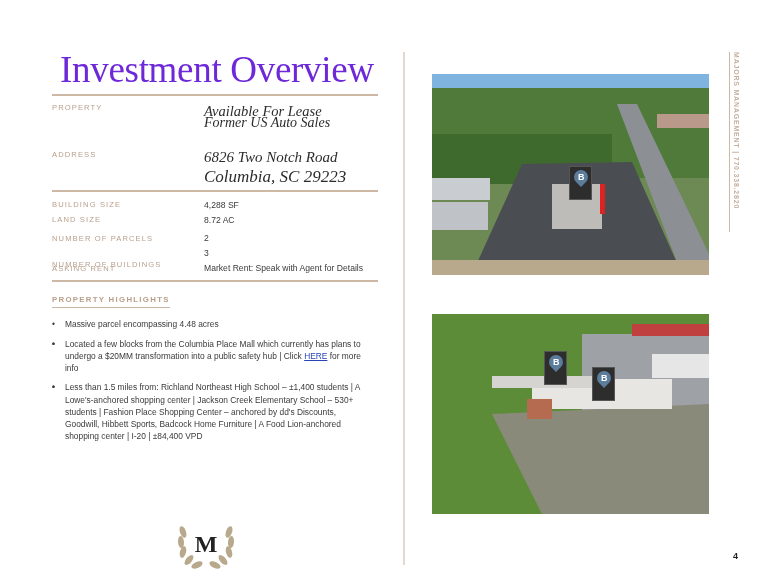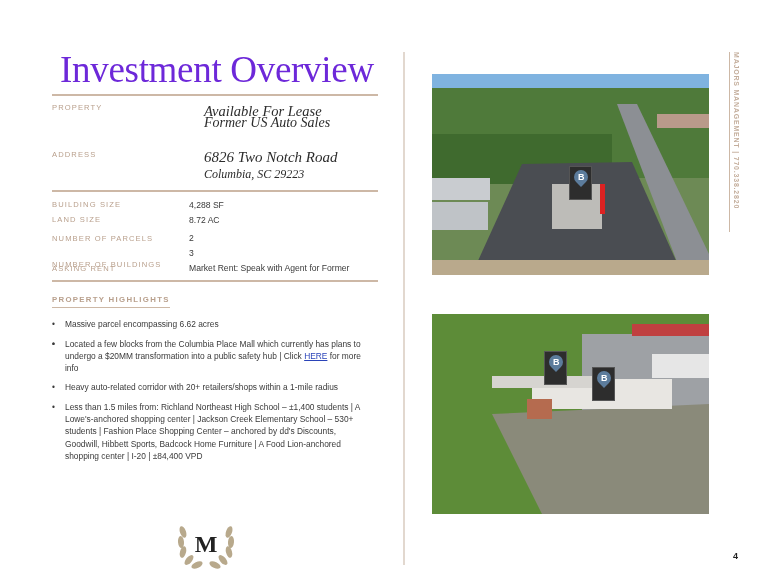--- a/index.html
+++ b/index.html
@@ -17,21 +17,21 @@
     }
     .label {
       position: absolute; left: 52px; font-size: 7.6px; font-weight: normal;
       color: #b9a08d; letter-spacing: 1.1px; text-transform: uppercase;
     }
     .serif-val {
       position: absolute; left: 204px; font-family: Liberation Serif, serif; font-style: italic;
       color: #2c2c2c;
     }
     .val {
-      position: absolute; left: 189px; font-size: 8.6px; color: #3a3a3a;
+      position: absolute; left: 204px; font-size: 8.6px; color: #3a3a3a;
     }
     .hl-heading {
       position: absolute; left: 52px; top: 295px; font-size: 7.8px; font-weight: bold;
       color: #b9a08d; letter-spacing: 1.3px; padding-bottom: 3px; border-bottom: 1.5px solid #cdb8a6; text-align: center;
     }
     .bullets { position: absolute; left: 52px; top: 318px; width: 320px; margin: 0; padding: 0; list-style: none; }
     .bullets li {
       position: relative; padding-left: 13px; font-size: 8.4px; line-height: 12.2px; color: #3a3a3a; margin-bottom: 7.3px;
     }
     .bullets li .dot { position: absolute; left: 0; top: 0; }
@@ -62,44 +62,44 @@
 
 <h1 class="title">Investment Overview</h1>
 <div class="rule" style="top:94px"></div>
 
 <div class="label" style="top:103px">PROPERTY</div>
 <div class="serif-val" style="top:103px;font-size:14.5px">Available For Lease</div>
 <div class="serif-val" style="top:115px;font-size:14px">Former US Auto Sales</div>
 
 <div class="label" style="top:150px">ADDRESS</div>
 <div class="serif-val" style="top:149px;font-size:15px">6826 Two Notch Road</div>
-<div class="serif-val" style="top:167px;font-size:12px">Columbia, SC 29223</div>
+<div class="serif-val" style="top:167px;font-size:17px">Columbia, SC 29223</div>
 
 <div class="rule" style="top:190px"></div>
 
 <div class="label" style="top:200px">BUILDING SIZE</div>
 <div class="val" style="top:200px">4,288 SF</div>
 <div class="label" style="top:215px">LAND SIZE</div>
 <div class="val" style="top:215px">8.72 AC</div>
 <div class="label" style="top:234px">NUMBER OF PARCELS</div>
 <div class="val" style="top:233px">2</div>
 <div class="label" style="top:260px">NUMBER OF BUILDINGS</div>
 <div class="val" style="top:248px">3</div>
 <div class="label" style="top:264px">ASKING RENT</div>
-<div class="val" style="top:263px">Market Rent: Speak with Agent for Former</div>
+<div class="val" style="top:263px">Market Rent: Speak with Agent for Details</div>
 
 <div class="rule" style="top:280px"></div>
 
 <div class="hl-heading">PROPERTY HIGHLIGHTS</div>
 
 <ul class="bullets">
-  <li><span class="dot">•</span><span>Massive parcel encompassing 6.62 acres</span></li>
+  <li><span class="dot">•</span><span>Massive parcel encompassing 4.48 acres</span></li>
   <li><span class="dot">•</span></li>
   <li><span class="dot">•</span><span>Located a few blocks from the Columbia Place Mall which currently has plans to undergo a $20MM transformation into a public safety hub | Click </span><a class="link">HERE</a><span> for more info</span></li>
-  <li><span class="dot">•</span><span>Heavy auto-related corridor with 20+ retailers/shops within a 1-mile radius</span></li>
+  <li><span class="dot">•</span></li>
   <li><span class="dot">•</span><span>Less than 1.5 miles from: Richland Northeast High School – ±1,400 students | A Lowe's-anchored shopping center | Jackson Creek Elementary School – 530+ students | Fashion Place Shopping Center – anchored by dd's Discounts, Goodwill, Hibbett Sports, Badcock Home Furniture | A Food Lion-anchored shopping center | I-20 | ±84,400 VPD</span></li>
 </ul>
 
 <svg class="logo" viewBox="0 0 62 58">
   <g fill="#b8a98c">
     <ellipse cx="8" cy="18" rx="3" ry="6" transform="rotate(-20 8 18)"></ellipse>
     <ellipse cx="6" cy="28" rx="3" ry="6" transform="rotate(-5 6 28)"></ellipse>
     <ellipse cx="8" cy="38" rx="3" ry="6" transform="rotate(15 8 38)"></ellipse>
     <ellipse cx="14" cy="46" rx="3" ry="6" transform="rotate(40 14 46)"></ellipse>
     <ellipse cx="22" cy="51" rx="3" ry="6" transform="rotate(65 22 51)"></ellipse>

